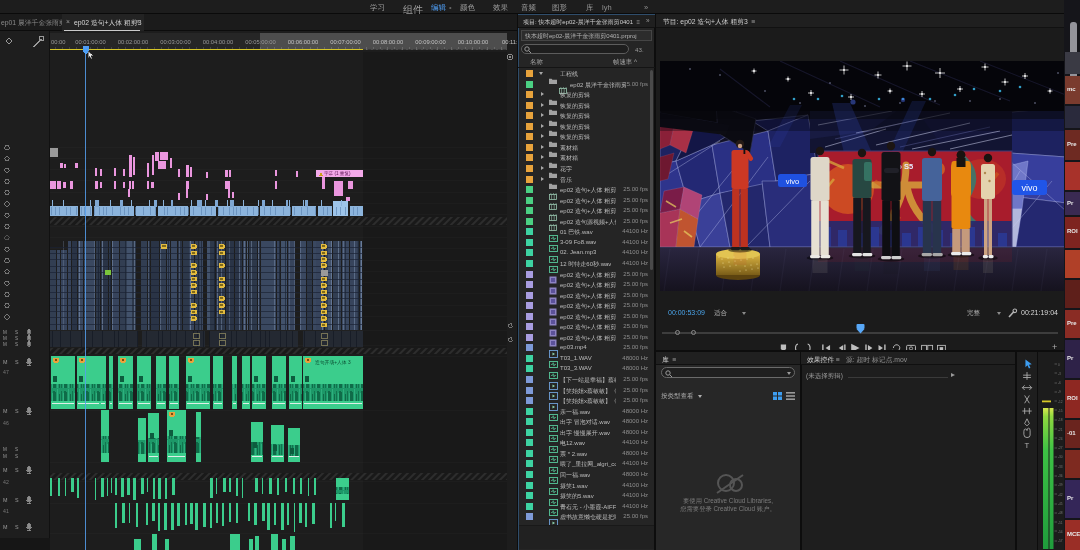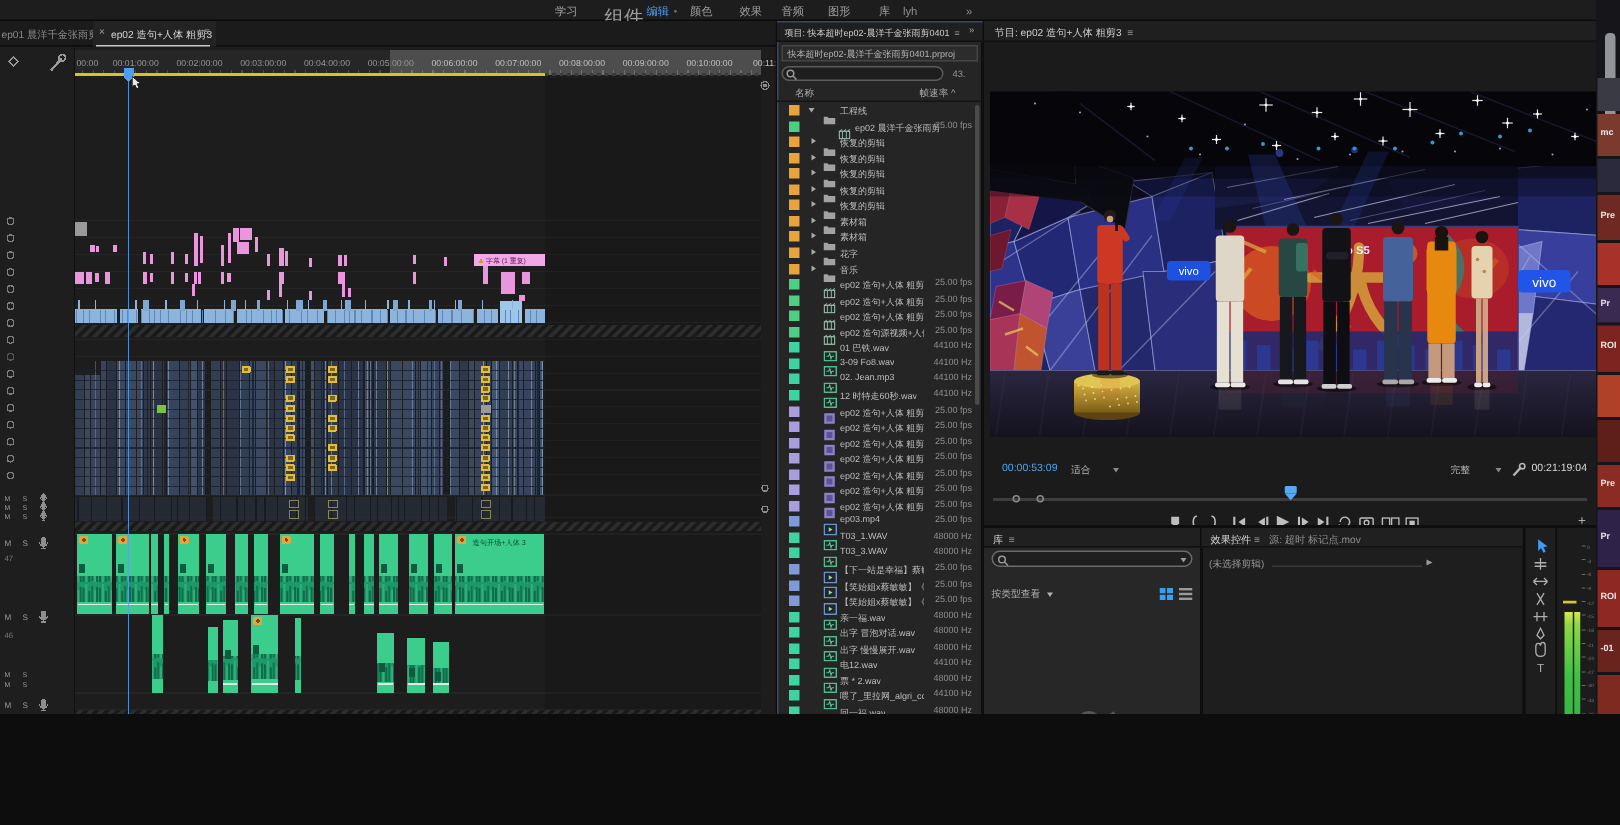--- a/index.html
+++ b/index.html
@@ -1,24 +1,24 @@
 <!DOCTYPE html>
 <html><head><meta charset="utf-8">
 <style>
 *{margin:0;padding:0;box-sizing:border-box}
 html,body{width:1080px;height:550px;overflow:hidden;background:#0d0d0d;
  font-family:"Liberation Sans",sans-serif;}
 .abs{position:absolute}
-#app{position:relative;width:1080px;height:476px;background:#0d0d0d;overflow:hidden}
+#app{position:relative;width:1080px;height:550px;background:#0d0d0d;overflow:hidden}
 .t{position:absolute;white-space:nowrap}
 </style></head><body>
 <div id="app">
 <div class="abs" style="left:0;top:0;width:1080px;height:14px;background:#1d1d1d;border-bottom:1px solid #0a0a0a"></div>
     <div class="t" style="left:370px;top:3px;font-size:7.5px;color:#9f9f9f">学习</div>
-    <div class="t" style="left:403px;top:3px;font-size:13px;color:#9f9f9f">组件</div>
+    <div class="t" style="left:403px;top:3px;font-size:10px;color:#9f9f9f">组件</div>
     <div class="t" style="left:431px;top:3px;font-size:7.5px;color:#4f9df2">编辑</div>
     <div class="t" style="left:460px;top:3px;font-size:7.5px;color:#9f9f9f">颜色</div>
     <div class="t" style="left:493px;top:3px;font-size:7.5px;color:#9f9f9f">效果</div>
     <div class="t" style="left:521px;top:3px;font-size:7.5px;color:#9f9f9f">音频</div>
     <div class="t" style="left:552px;top:3px;font-size:7.5px;color:#9f9f9f">图形</div>
     <div class="t" style="left:586px;top:3px;font-size:7.5px;color:#9f9f9f">库</div>
     <div class="t" style="left:602px;top:3px;font-size:7.5px;color:#8f8f8f">lyh</div>
     <div class="t" style="left:644px;top:3px;font-size:7.5px;color:#8f8f8f">»</div>
     <div class="t" style="left:449px;top:3px;font-size:7.5px;color:#666">•</div>
     <div class="abs" style="left:0;top:14px;width:517px;height:536px;background:#1d1d1d"></div>

